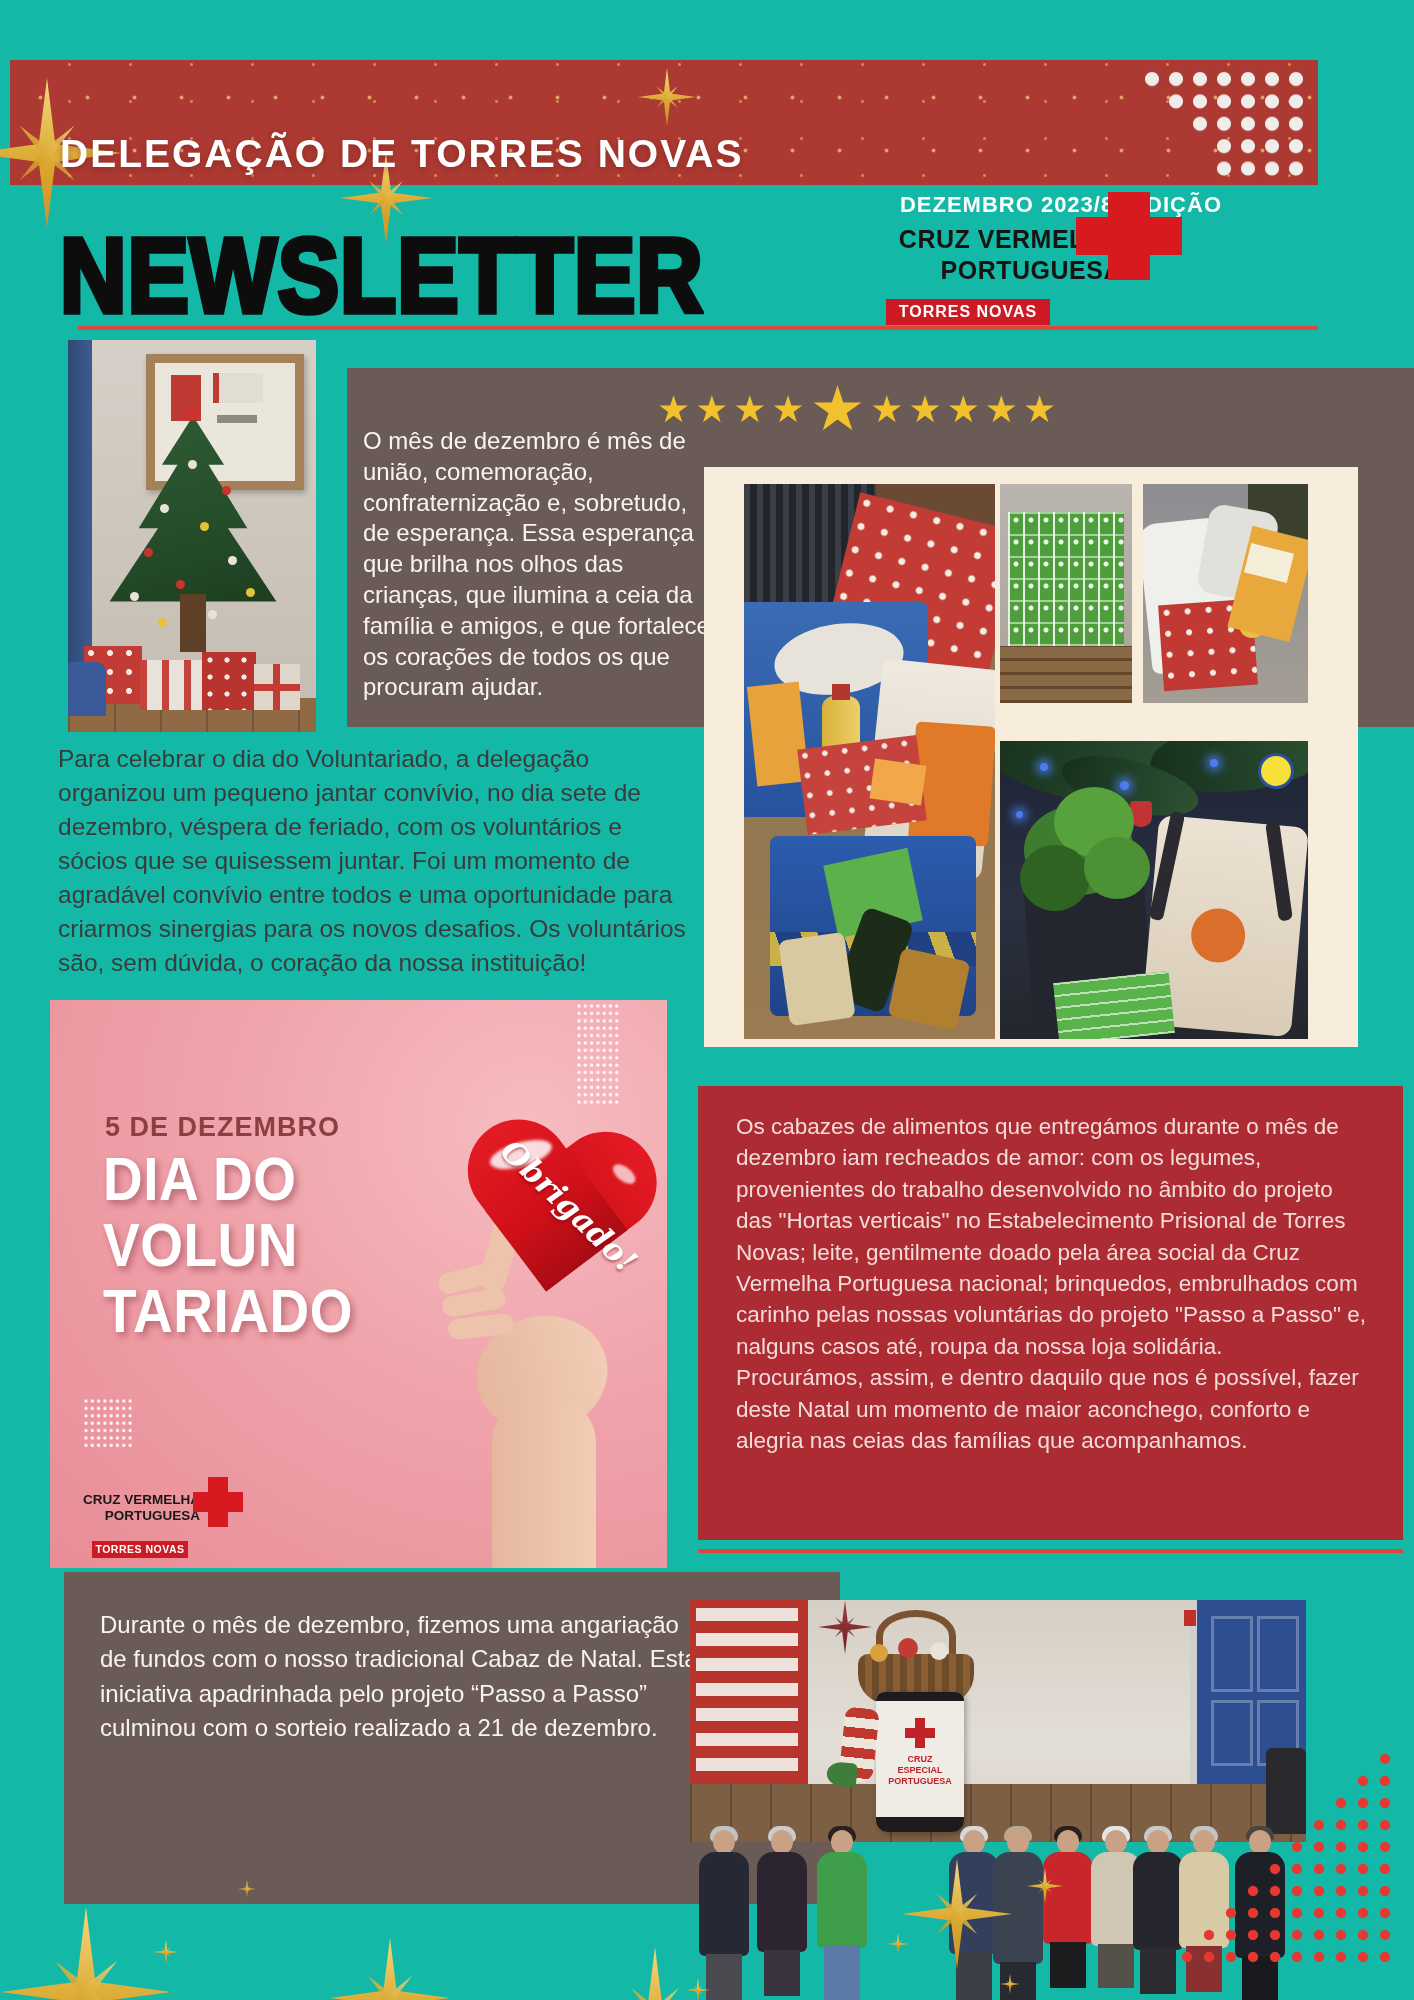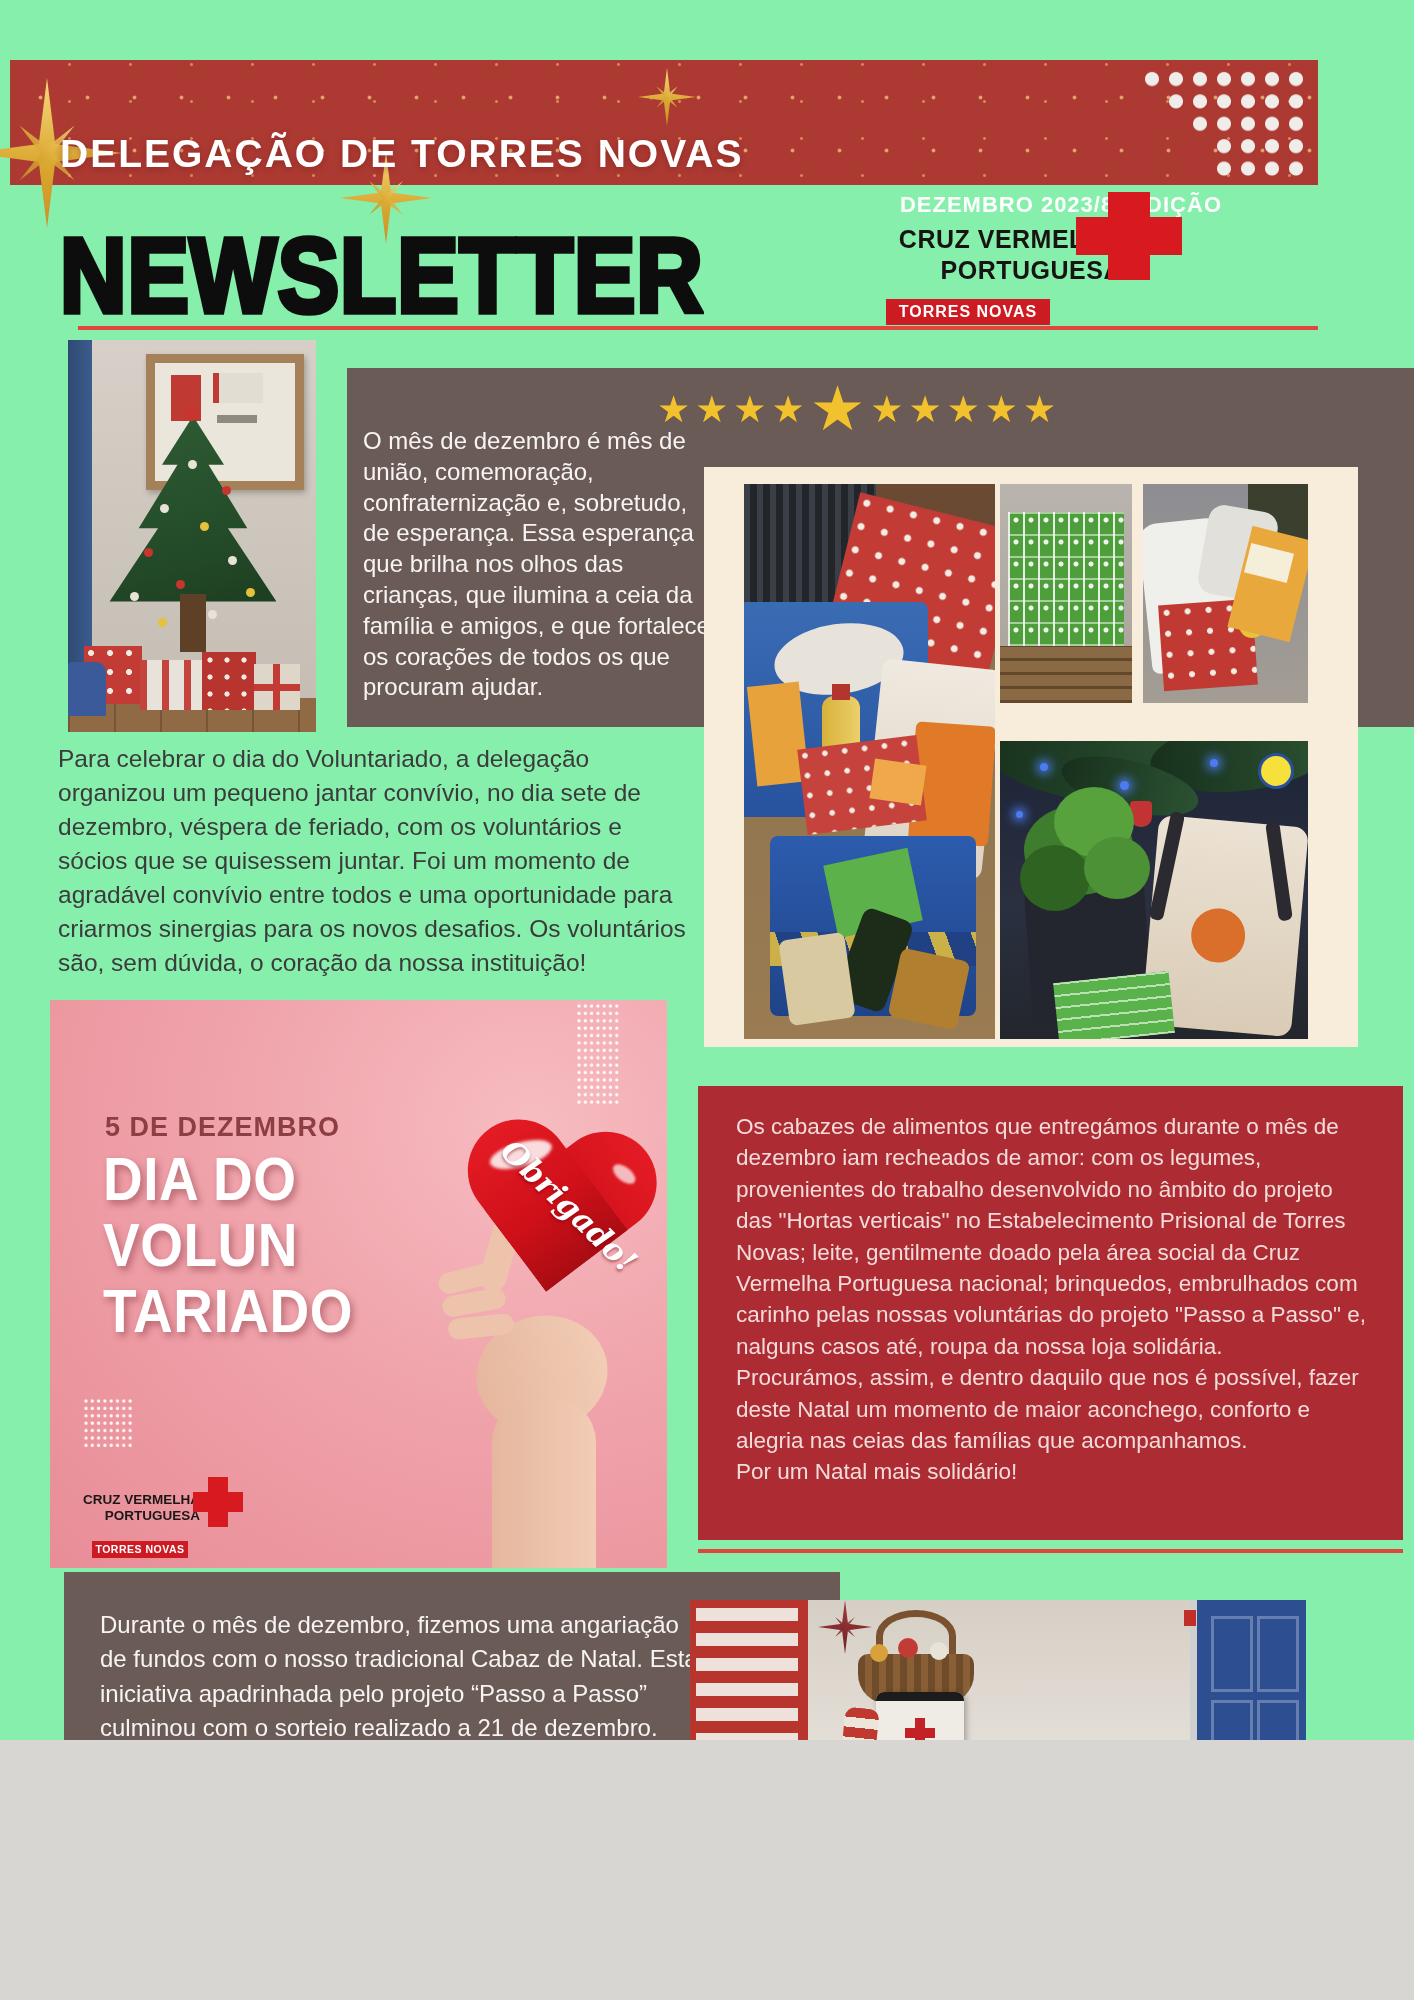--- a/index.html
+++ b/index.html
@@ -1,16 +1,16 @@
 <!DOCTYPE html>
 <html style="--banner_red: #ac3a33; --deep_red: #ad2b33; --brown: #6b5b57; --cream: #f8ecdb; --pink: #ef9ba4; --gold: #f2c12e; --badge_red: #cc1b22; --cvp_red: #d71920; --divider_red: #e0473c; --dot_red: #e63832; --heart_red: #d6161f; --text_dark: #3b3b3b;"><head>
 <meta charset="utf-8">
 <style>
   html,body{margin:0;padding:0;background:#d8d6d3;}
-  #page{position:relative;width:1414px;height:1740px;background:#86efac;overflow:hidden;
+  #page{position:relative;width:1414px;height:2000px;background:#14b8a6;overflow:hidden;
         font-family:"Liberation Sans",sans-serif;}
   .abs{position:absolute;}
 
   
   .banner{left:10px;top:60px;width:1308px;height:125px;background-color:var(--banner_red,#ac3a33);
     background-image:
 ): radial-gradient(circle at 1% 48%, rgba(255,238,180,.95) 0 14px, rgba(255,190,80,.55) 34px, rgba(255,170,60,0) 90px),
       radial-gradient(circle at 28% 98%, rgba(255,225,130,.9) 0 9px, rgba(255,185,75,.45) 26px, rgba(255,170,60,0) 70px),
       radial-gradient(circle at 48% 18%, rgba(255,215,120,.55) 0 7px, rgba(255,180,70,0) 40px),
       radial-gradient(circle at 63% 62%, rgba(255,205,100,.5) 0 6px, rgba(255,180,70,0) 34px),
@@ -392,21 +392,20 @@
     <div class="abs cross">
       <div class="v" style="left:158px;top:477px;width:20px;height:50px"></div>
       <div class="h" style="left:143px;top:492px;width:50px;height:20px"></div>
     </div>
     <div class="abs badge poster-b">TORRES NOVAS</div>
   </div>
 
   <div class="abs red-box">
     <div>Os cabazes de alimentos que entregámos durante o mês de dezembro iam recheados de amor: com os legumes, provenientes do trabalho desenvolvido no âmbito do projeto das "Hortas verticais" no Estabelecimento Prisional de Torres Novas; leite, gentilmente doado pela área social da Cruz Vermelha Portuguesa nacional; brinquedos, embrulhados com carinho pelas nossas voluntárias do projeto "Passo a Passo" e, nalguns casos até, roupa da nossa loja solidária.</div>
     <div>Procurámos, assim, e dentro daquilo que nos é possível, fazer deste Natal um momento de maior aconchego, conforto e  alegria nas ceias das famílias que acompanhamos.</div>
-    <div>Por um Natal mais solidário!</div>
   </div>
   <div class="abs red-line"></div>
   <div class="abs maroon-bar"></div>
 
   <div class="abs brown-box box-b">
     <div class="abs fund-text">
       <div>Durante o mês de dezembro, fizemos uma angariação de fundos com o nosso tradicional Cabaz de Natal. Esta iniciativa apadrinhada pelo projeto “Passo a Passo” culminou com o sorteio realizado a 21 de dezembro.</div>
     </div>
   </div>
 

